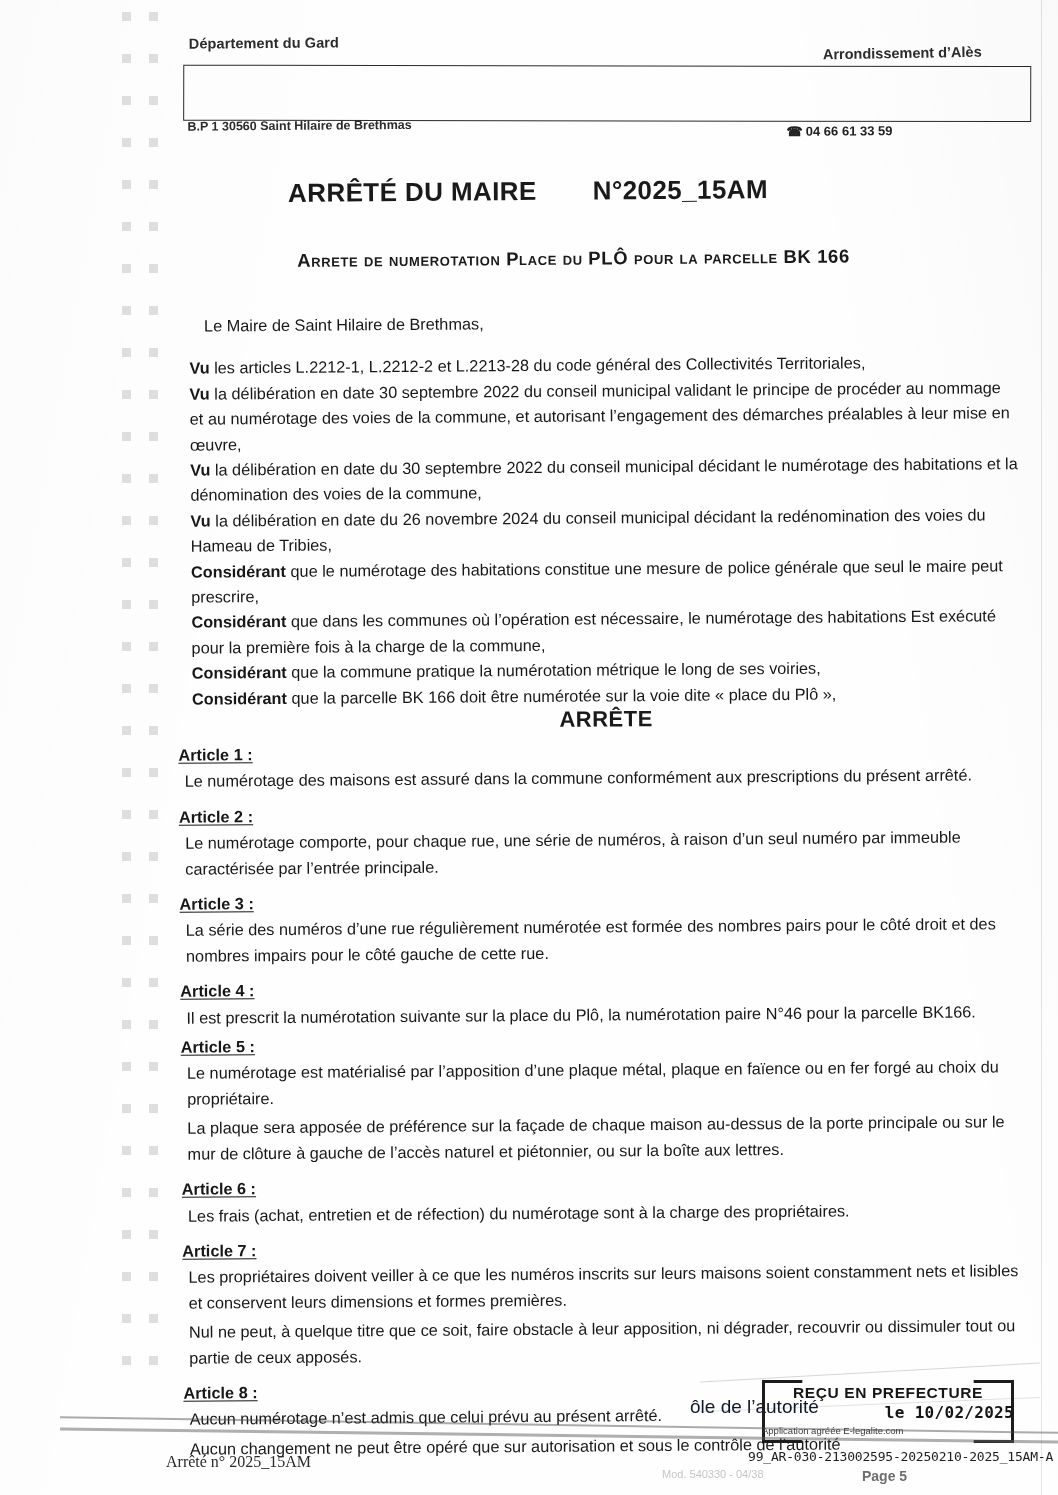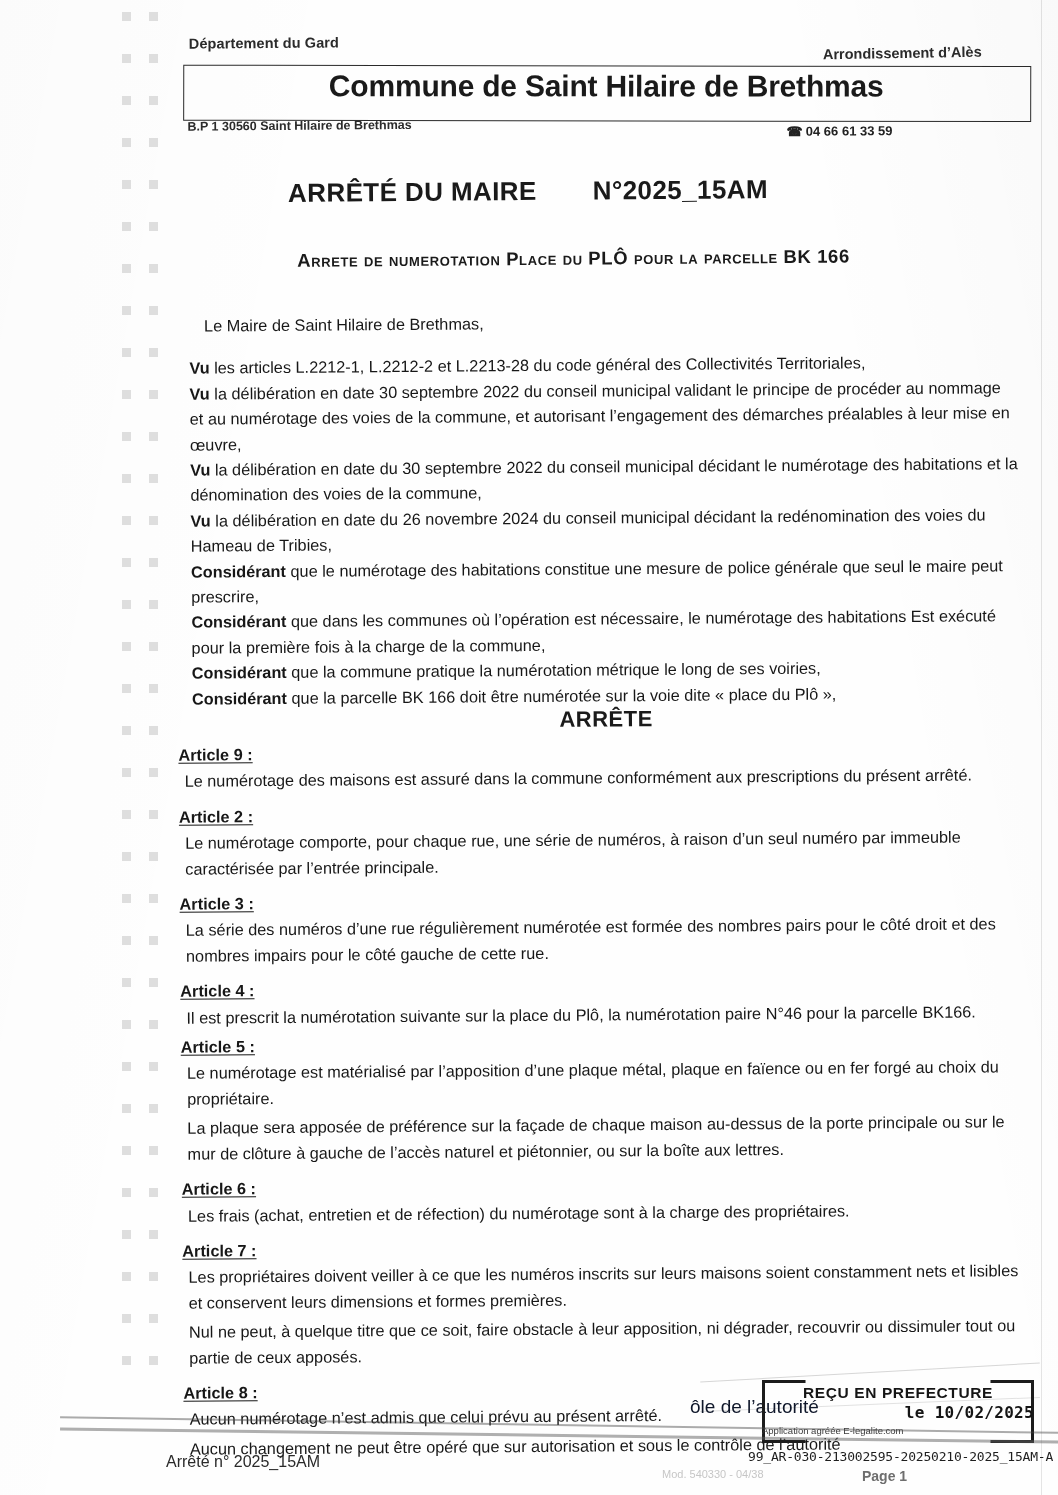--- a/index.html
+++ b/index.html
@@ -208,21 +208,21 @@
     margin: 0 0 10px 0;
     padding-left: 6px;
   }
   .art-body.tight { margin-bottom: 4px; }
 
   
   .stamp {
     position: absolute;
     left: 762px;
     top: 1380px;
-    width: 272px;
+    width: 252px;
     height: 63px;
   }
   .stamp-frame {
     position: absolute;
     inset: 0;
     border: 3px solid #1c1c1c;
     clip-path: polygon(
       0 0, 16% 0, 16% 8%, 84% 8%, 84% 0, 100% 0,
       100% 100%, 84% 100%, 84% 92%, 16% 92%, 16% 100%, 0 100%
     );
@@ -280,21 +280,21 @@
     color: #c6c6c6;
     white-space: nowrap;
   }
 
   
   .footer-ref {
     position: absolute;
     left: 166px;
     top: 1453px;
     font-size: 16px;
-    font-family: Liberation Sans, sans-serif;
+    font-family: Liberation Serif, serif;
     color: #2a2a2a;
   }
   .fold {
     position: absolute;
     height: 2px;
     background: rgba(70,70,70,0.45);
   }
   .fold.f1 { left: 60px; top: 1424px; width: 1000px; transform: rotate(0.9deg); }
   .fold.f2 { left: 60px; top: 1434px; width: 1000px; height: 3px; transform: rotate(0.75deg); background: rgba(95,95,95,0.5); }
   .fold.f3 { left: 700px; top: 1372px; width: 340px; height: 1px; transform: rotate(-3.2deg); background: rgba(140,140,140,0.35); }
@@ -449,21 +449,20 @@
         <span class="sq a"></span>
         <span class="sq b"></span>
       </div>
   </div>
 
   <div class="scan">
 
     <div class="dept">Département du Gard</div>
     <div class="arrond">Arrondissement d’Alès</div>
     <div class="commune-box"></div>
-    <div class="commune-name">Commune de Saint Hilaire de Brethmas</div>
     <div class="bp">B.P 1 30560 Saint Hilaire de Brethmas</div>
     <div class="phone">
       <span class="ico">☎</span><span>04 66 61 33 59</span>
     </div>
 
     <div class="title-main">
       <span>ARRÊTÉ DU MAIRE</span><span class="gap"></span><span>N°2025_15AM</span>
     </div>
     <div class="title-sub">Arrete de numerotation Place du PLÔ pour la parcelle BK 166</div>
 
@@ -477,21 +476,21 @@
       <p class="cons"><span class="lead">Considérant</span><span> que dans les communes où l’opération est nécessaire, le numérotage des habitations Est exécuté pour la première fois à la charge de la commune,</span></p>
       <p class="cons"><span class="lead">Considérant</span><span> que la commune pratique la numérotation métrique le long de ses voiries,</span></p>
       <p class="cons"><span class="lead">Considérant</span><span> que la parcelle BK 166 doit être numérotée sur la voie dite « place du Plô »,</span></p>
     </div>
 
     <div class="arrete-word">ARRÊTE</div>
 
     <div class="articles">
 
       <div class="art">
-        <span class="art-head">Article 9 :</span>
+        <span class="art-head">Article 1 :</span>
         <p class="art-body">Le numérotage des maisons est assuré dans la commune conformément aux prescriptions du présent arrêté.</p>
       </div>
 
       <div class="art">
         <span class="art-head">Article 2 :</span>
         <p class="art-body">Le numérotage comporte, pour chaque rue, une série de numéros, à raison d’un seul numéro par immeuble caractérisée par l’entrée principale.</p>
       </div>
 
       <div class="art">
         <span class="art-head">Article 3 :</span>
@@ -539,15 +538,15 @@
     <div class="stamp-t2">le 10/02/2025</div>
     <div class="stamp-t3">Application agréée E-legalite.com</div>
   </div>
   <div class="stamp-id">99_AR-030-213002595-20250210-2025_15AM-A</div>
 
   <div class="fold f1"></div>
   <div class="fold f2"></div>
 
   <div class="footer-ref">Arrêté n° 2025_15AM</div>
   <div class="watermark-mod">Mod. 540330 - 04/38</div>
-  <div class="page-num">Page 1</div>
+  <div class="page-num">Page 5</div>
 
 </div>
 
 </body></html>

